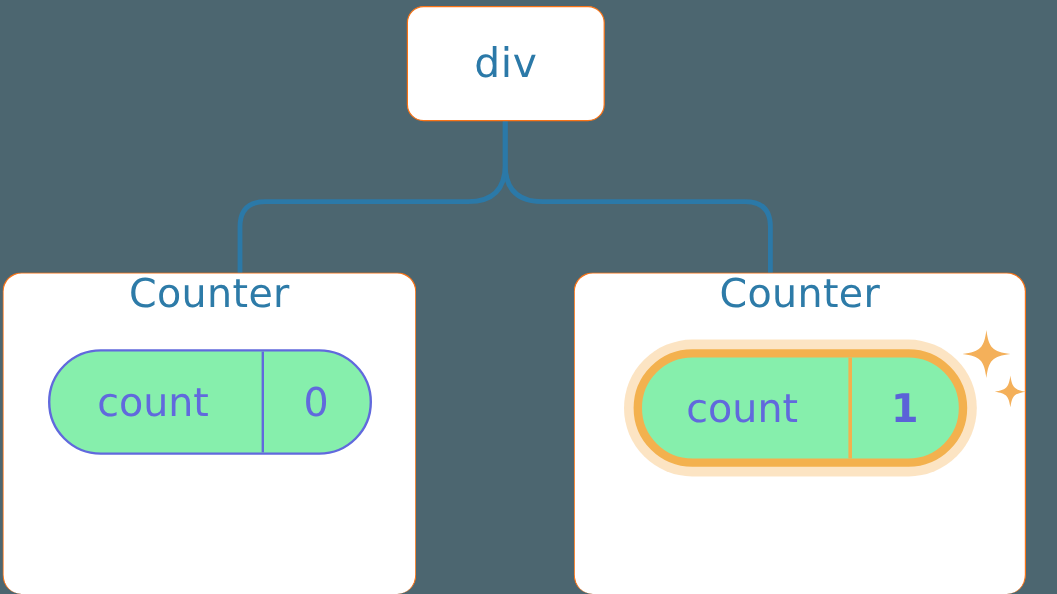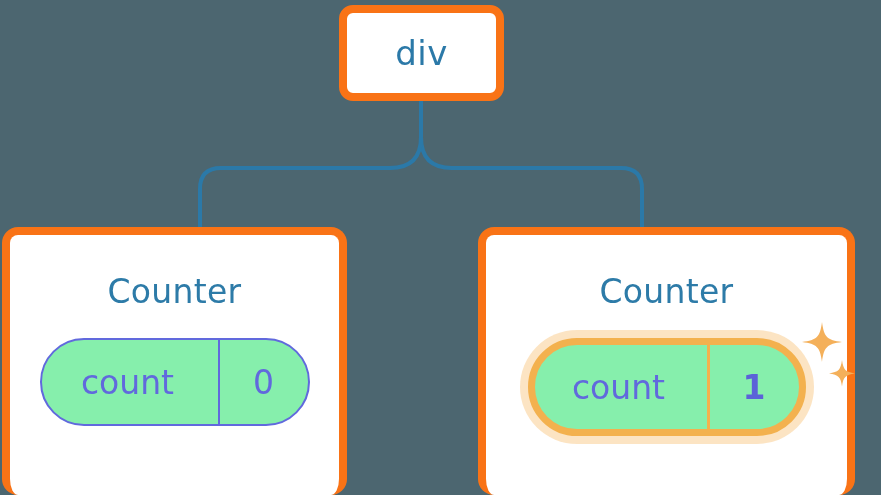--- a/index.html
+++ b/index.html
@@ -29,21 +29,21 @@
     top: 0;
     width: 881px;
     height: 495px;
     pointer-events: none;
   }
 
   
   .node {
     position: absolute;
     background: #ffffff;
-    border: 8px solid #f97316;
+    border: 1px solid #f97316;
     box-sizing: border-box;
     display: flex;
     flex-direction: column;
     align-items: center;
   }
 
   .node-root {
     left: 339px;
     top: 5px;
     width: 165px;
@@ -57,21 +57,20 @@
     color: #2b79a8;
     letter-spacing: 0.5px;
     line-height: 1;
   }
 
   .node-child {
     top: 227px;
     height: 268px;
     border-radius: 16px;
     border-bottom: none;
-    padding-top: 40px;
   }
 
   .node-left  { left: 2px;   width: 345px; }
   .node-right { left: 478px; width: 377px; }
 
   .node-child .node-title {
     font-size: 33px;
     color: #2d7ba8;
     letter-spacing: 0.3px;
     line-height: 1;

